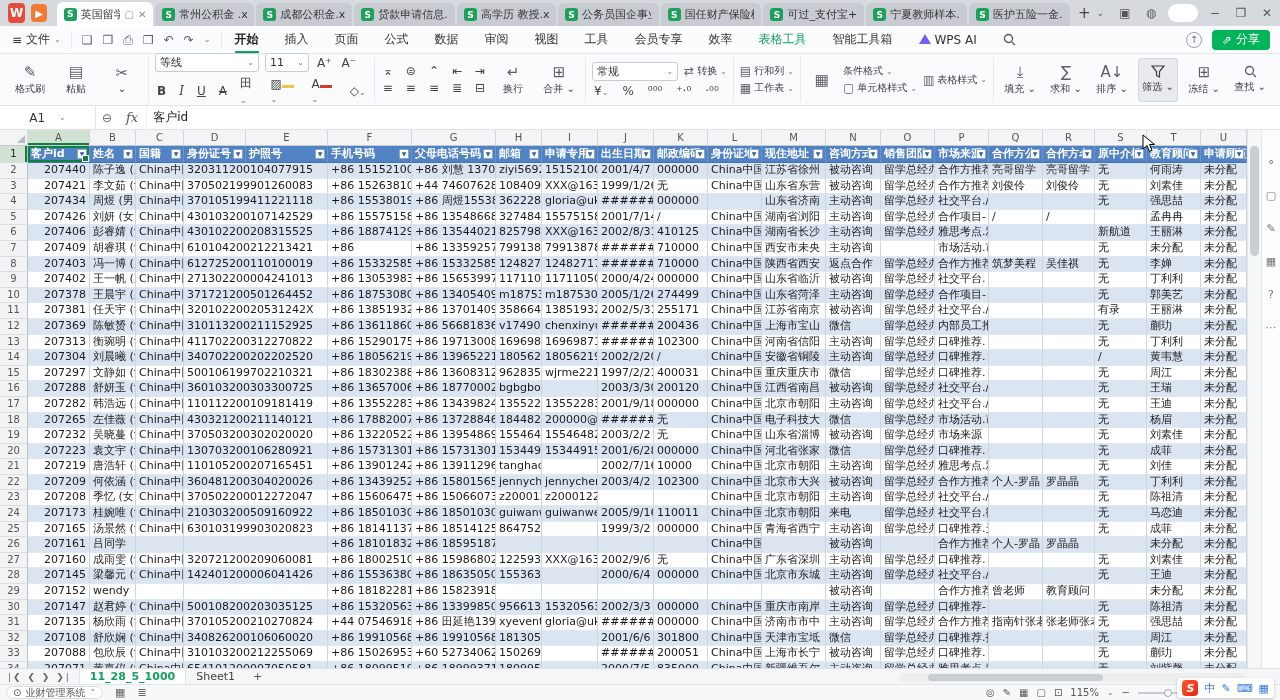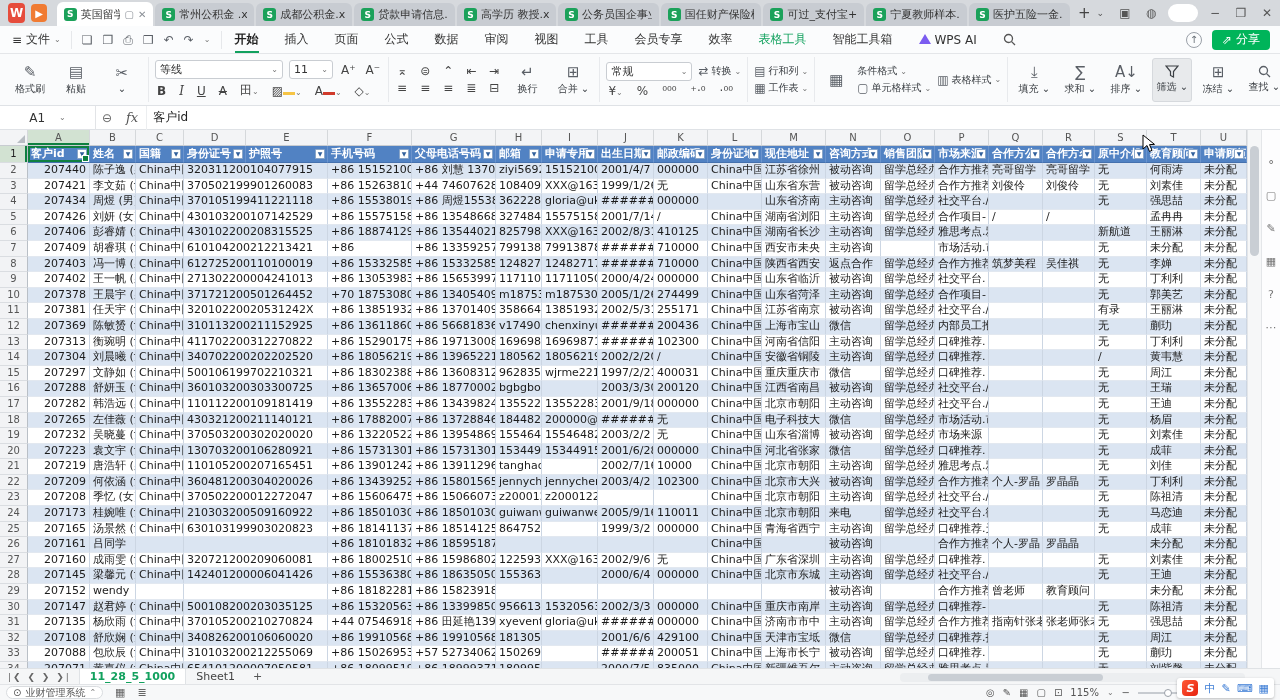--- a/index.html
+++ b/index.html
@@ -260,21 +260,21 @@
       <span class="tx">粘贴</span>
     </div>
     <div class="bigbtn">
       <span class="ic">✂</span>
       <span class="tx">⌄</span>
     </div>
   </div>
   <div class="rgroup">
     <div class="stack">
       <div class="srow">
-        <div class="combo" style="width:128px">
+        <div class="combo" style="width:104px">
           <span>等线</span>
             <span class="car" style="margin-left:auto">⌄</span>
         </div>
         <div class="combo" style="width:44px">
           <span>11</span>
             <span class="car" style="margin-left:auto">⌄</span>
         </div>
         <span class="fbtn">A⁺</span>
         <span class="fbtn">A⁻</span>
       </div>
@@ -676,21 +676,21 @@
           <td class="c">无</td>
           <td class="c">丁利利</td>
           <td class="c">未分配</td>
         </tr>
         <tr class="band">
           <td class="rowhead">10</td>
           <td class="c num">207378</td>
           <td class="c">王晨宇 (男</td>
           <td class="c">China中国</td>
           <td class="c" colspan="2">371721200501264452</td>
-          <td class="c">+70 18753080</td>
+          <td class="c">+86 18753080</td>
           <td class="c">+86 1340540988</td>
           <td class="c">m1875308</td>
           <td class="c">m1875308</td>
           <td class="c num">2005/1/26</td>
           <td class="c">274499</td>
           <td class="c">China中国</td>
           <td class="c">山东省菏泽</td>
           <td class="c">主动咨询</td>
           <td class="c">留学总经办</td>
           <td class="c">合作项目-</td>
@@ -1187,40 +1187,40 @@
           <td class="rowhead">32</td>
           <td class="c num">207108</td>
           <td class="c">舒欣娴 (女</td>
           <td class="c">China中国</td>
           <td class="c" colspan="2">340826200106060020</td>
           <td class="c">+86 19910568</td>
           <td class="c">+86 1991056863</td>
           <td class="c">181305000</td>
           <td class="c"></td>
           <td class="c num">2001/6/6</td>
-          <td class="c">429100</td>
+          <td class="c">301800</td>
           <td class="c">China中国</td>
           <td class="c">天津市宝坻</td>
           <td class="c">微信</td>
           <td class="c">留学总经办</td>
           <td class="c">口碑推荐.指</td>
           <td class="c"></td>
           <td class="c"></td>
           <td class="c">无</td>
           <td class="c">周江</td>
           <td class="c">未分配</td>
         </tr>
         <tr class="">
           <td class="rowhead">33</td>
           <td class="c num">207088</td>
           <td class="c">包欣辰 (女</td>
           <td class="c">China中国</td>
           <td class="c" colspan="2">310103200212255069</td>
           <td class="c">+86 15026953</td>
-          <td class="c">+57 52734062</td>
+          <td class="c">+60 52734062</td>
           <td class="c">150269534</td>
           <td class="c"></td>
           <td class="c num">#########</td>
           <td class="c">200051</td>
           <td class="c">China中国</td>
           <td class="c">上海市长宁</td>
           <td class="c">被动咨询</td>
           <td class="c">留学总经办</td>
           <td class="c">口碑推荐.</td>
           <td class="c"></td>

